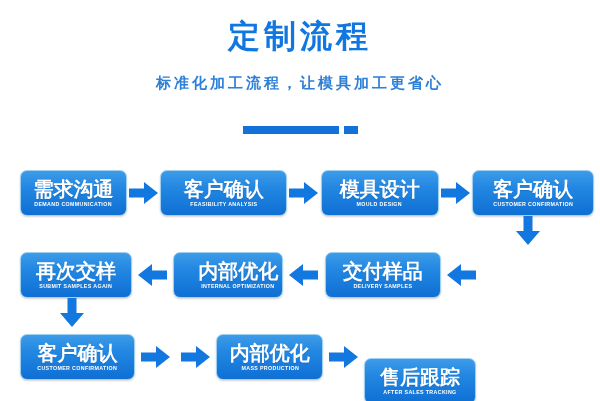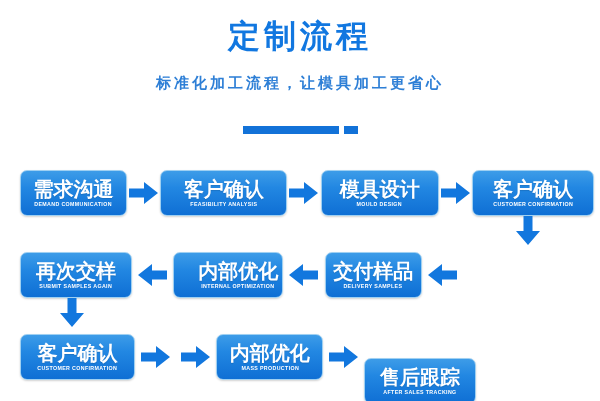--- a/index.html
+++ b/index.html
@@ -151,21 +151,21 @@
         <span class="cn">内部优化</span>
         <span class="en">INTERNAL OPTIMIZATION</span>
       </div>
       <div class="spacer" style="width: 5.66667px;"></div>
       <div class="arrow-h">
         <svg width="29" height="24" viewBox="0 0 29 24">
           <polygon points="29,7.5 14,7.5 14,1 0,12 14,23 14,16.5 29,16.5" fill="#1277de"></polygon>
         </svg>
       </div>
       <div class="spacer" style="width: 5.66667px;"></div>
-      <div class="node" style="width: 97px;">
+      <div class="node" style="width: 116px;">
         <span class="cn">交付样品</span>
         <span class="en">DELIVERY SAMPLES</span>
       </div>
       <div class="spacer" style="width: 5.66667px;"></div>
       <div class="arrow-h">
         <svg width="29" height="24" viewBox="0 0 29 24">
           <polygon points="29,7.5 14,7.5 14,1 0,12 14,23 14,16.5 29,16.5" fill="#1277de"></polygon>
         </svg>
       </div>
       <div class="spacer" style="width: 5.66667px;"></div>

